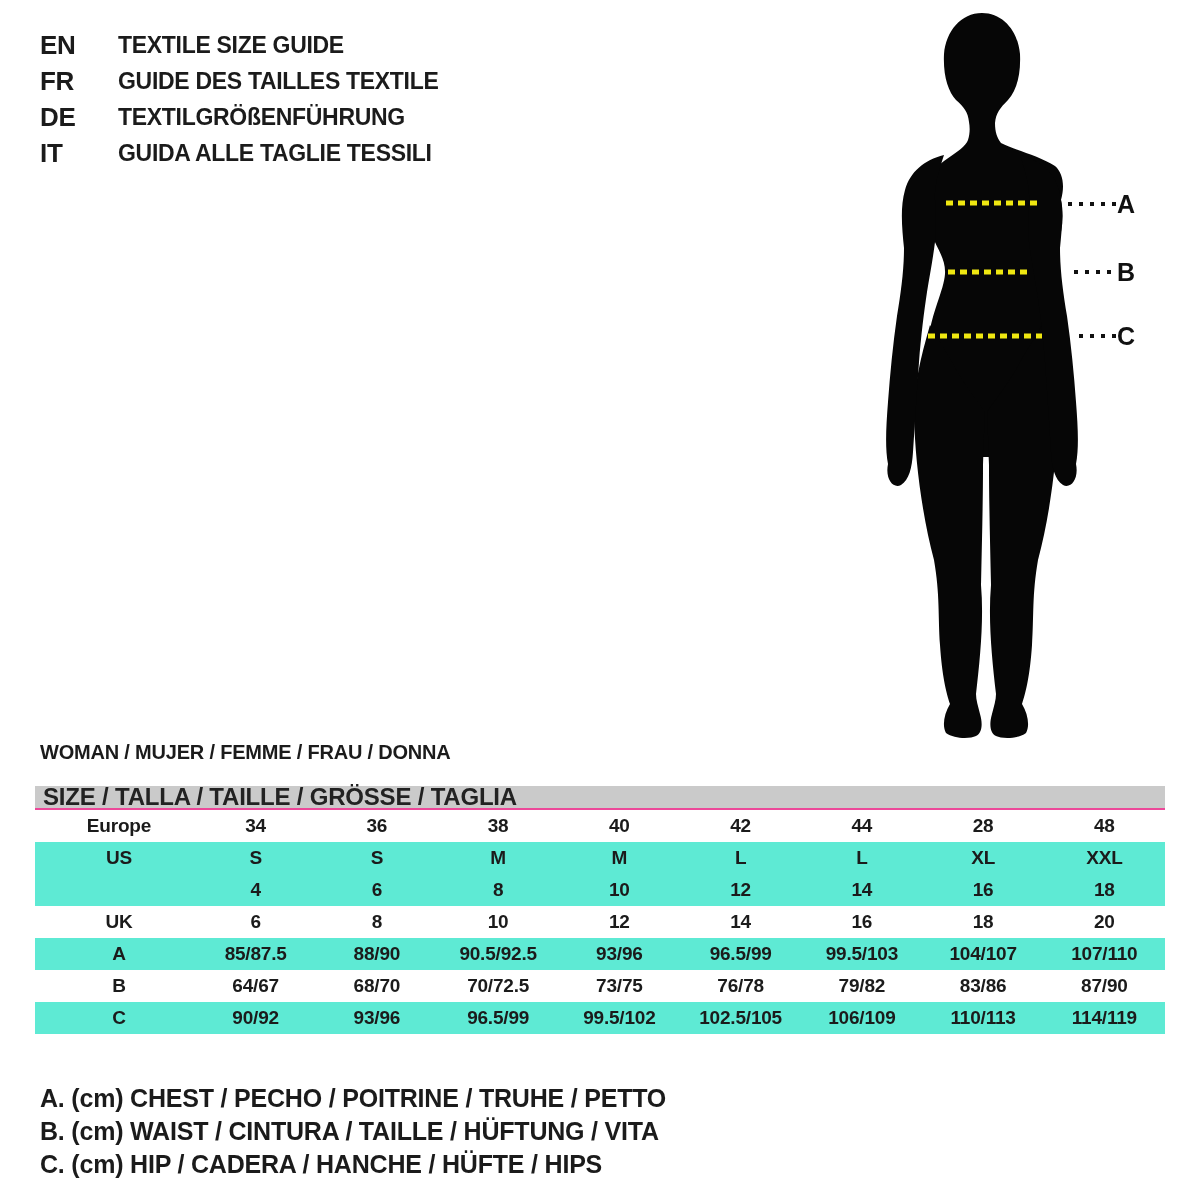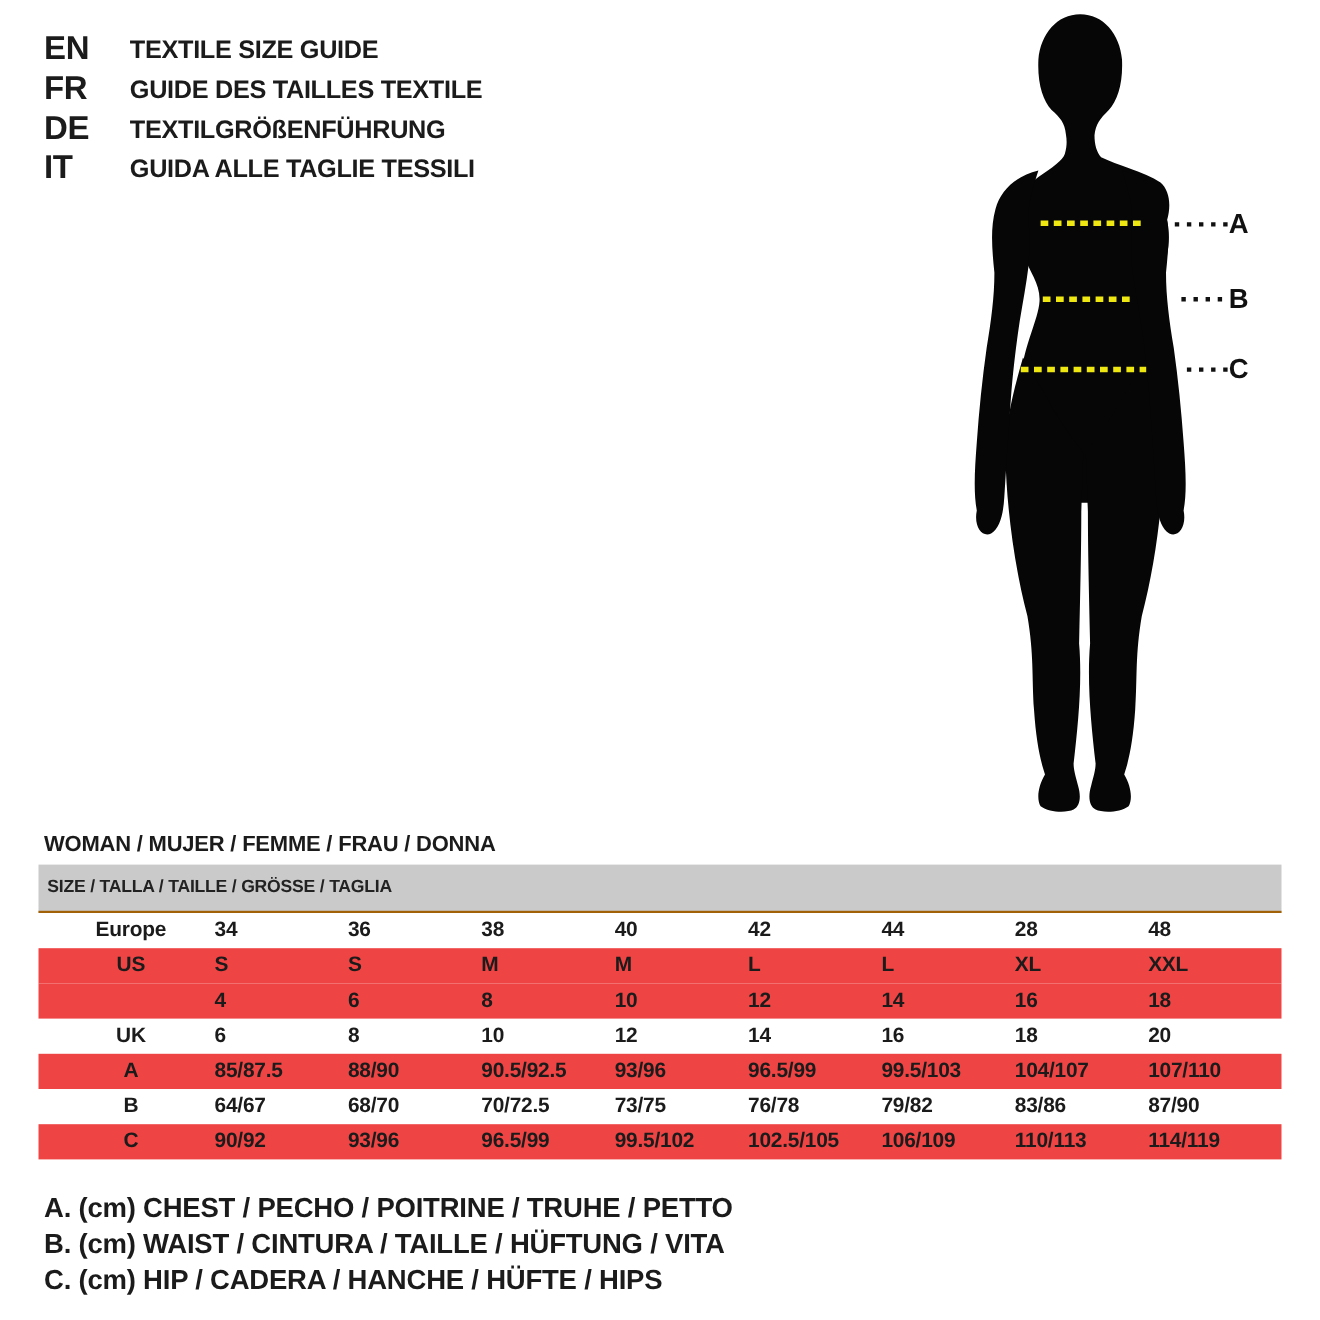--- a/index.html
+++ b/index.html
@@ -3,39 +3,39 @@
 <meta charset="utf-8">
 <style>
   html,body{margin:0;padding:0;background:#fff;}
   .page{
     position:relative;width:1200px;height:1200px;background:#ffffff;overflow:hidden;
     font-family:"Liberation Sans", sans-serif;color:#1b1b1b;font-weight:700;
   }
   
   .lang-block{position:absolute;left:40px;top:27px;}
   .lang-row{display:flex;height:36px;align-items:center;}
-  .lang-code{flex:0 0 78px;font-size:30px;letter-spacing:-0.3px;}
+  .lang-code{flex:0 0 78px;font-size:26px;letter-spacing:-0.3px;}
   .lang-title{font-size:23px;letter-spacing:-0.3px;white-space:nowrap;}
   
   .figure{position:absolute;left:858px;top:0;width:312px;height:762px;}
   .figure svg{position:absolute;left:0;top:0;}
   .fig-label{position:absolute;font-size:25px;letter-spacing:0;width:30px;text-align:center;color:#111;}
   .fig-label.a{left:253px;top:190px;}
   .fig-label.b{left:253px;top:258px;}
   .fig-label.c{left:253px;top:322px;}
   
-  .gender{position:absolute;left:40px;top:757px;font-size:20px;letter-spacing:-0.2px;white-space:nowrap;}
+  .gender{position:absolute;left:40px;top:741px;font-size:20px;letter-spacing:-0.2px;white-space:nowrap;}
   
   .size-table{position:absolute;left:35px;top:786px;width:1130px;font-size:19px;letter-spacing:-0.2px;}
-  .t-header{height:44px;display:flex;align-items:center;background:#cacaca;border-bottom:2px solid #a16207;
-            padding-left:8px;box-sizing:border-box;font-size:16px;color:#222;}
+  .t-header{height:24px;display:flex;align-items:center;background:#cacaca;border-bottom:2px solid #ec4899;
+            padding-left:8px;box-sizing:border-box;font-size:24px;color:#222;}
   .t-row{display:flex;height:32px;align-items:center;}
-  .t-row.gray{background:#ef4444;}
+  .t-row.gray{background:#5eead4;}
   .t-label{flex:0 0 160px;padding-left:8px;box-sizing:border-box;text-align:center;}
-  .t-cell{flex:1;}
+  .t-cell{flex:1;text-align:center;}
   
   .legend{position:absolute;left:40px;top:1082px;}
   .legend-line{height:33px;display:flex;align-items:center;font-size:25px;letter-spacing:-0.2px;white-space:nowrap;}
 </style>
 </head>
 <body>
 
 <div class="page">
 
   <div class="lang-block">

